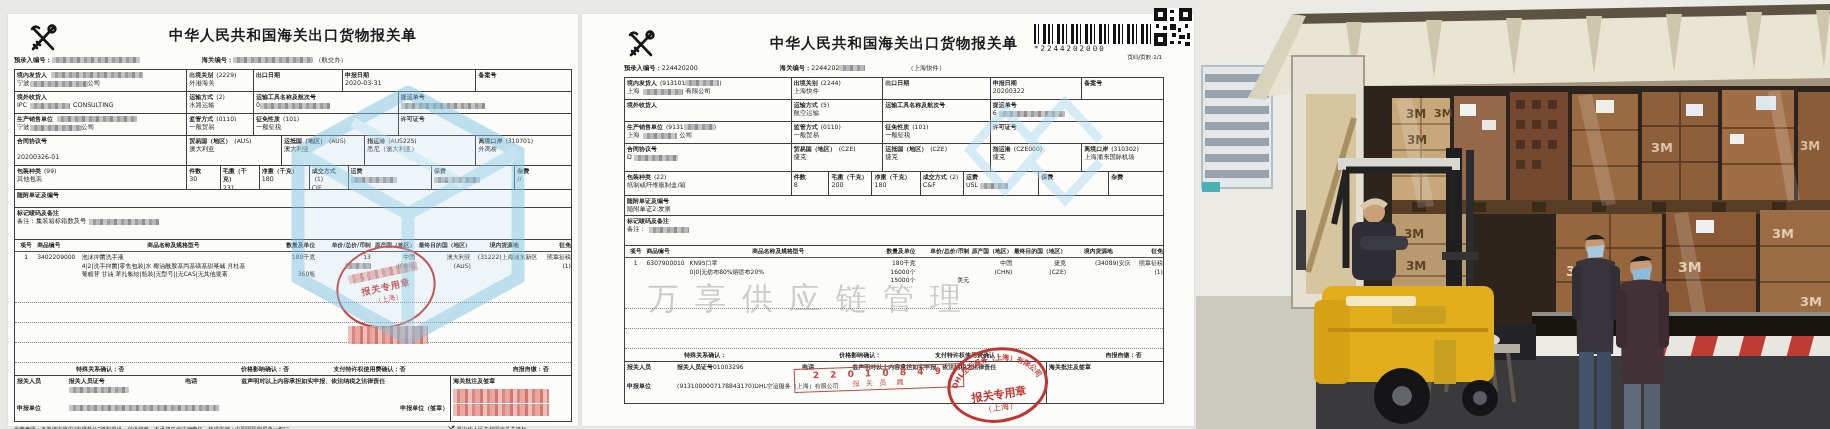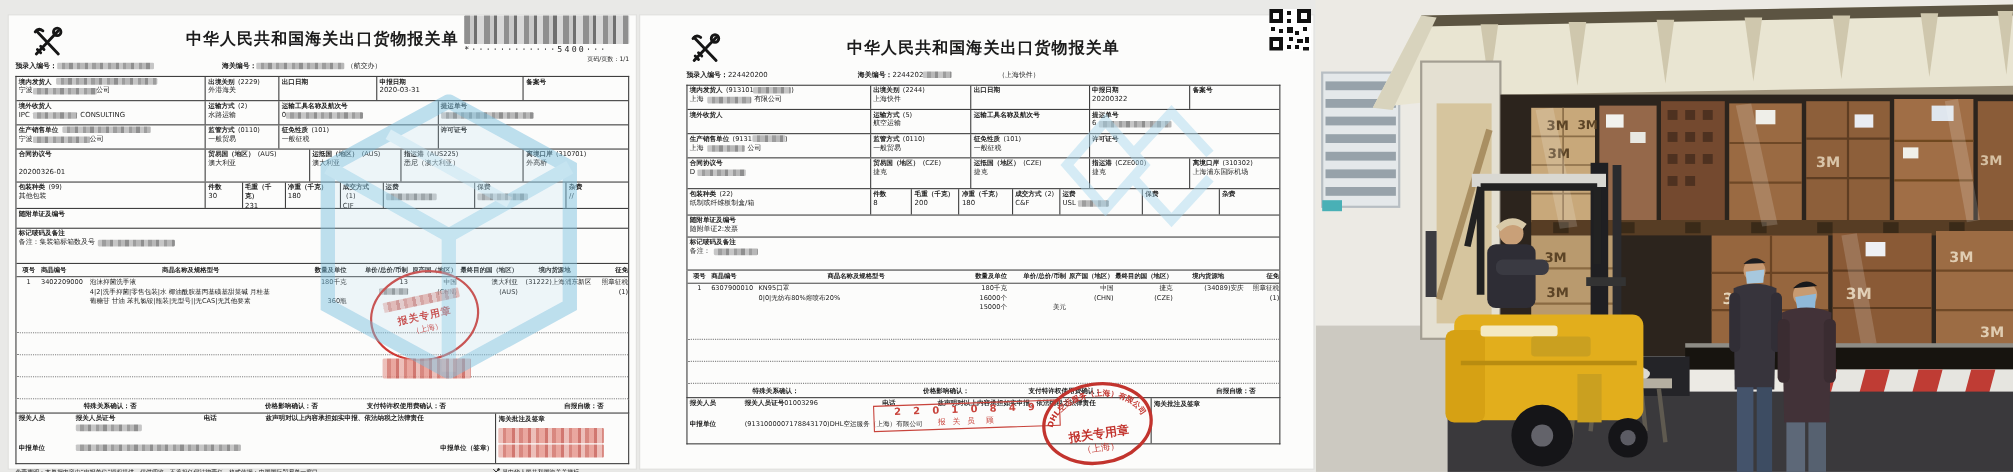--- a/index.html
+++ b/index.html
@@ -75,25 +75,20 @@
               <g stroke="#161616" stroke-width="2.6" fill="none" stroke-linecap="round">
                 <path d="M5 27 L25 6"></path>
                 <path d="M5 6 L25 27"></path>
                 <circle cx="24" cy="7" r="3.4"></circle>
                 <path d="M6 23 l3 3 M9 20 l3 3"></path>
                 <path d="M4 7 q3 -4 7 -1"></path>
               </g>
             </svg>
         </span>
         <h1 class="title">中华人民共和国海关出口货物报关单</h1>
-        <div class="barcode-wrap">
-          <div class="bc-blur"></div>
-          <div class="bc-cap">*············5400···</div>
-          <div class="pageno">页码/页数：1/1</div>
-        </div>
       </div>
       <div class="info">
         <b>预录入编号：</b><i class="rx" style="width:88px"></i>
         <span style="margin-left:60px"><b>海关编号：</b><i class="rx" style="width:80px"></i>
         <span>（航交办）</span></span>
       </div>
 
       <div class="grid">
         <div class="r" style="height:22px">
           <div class="c" style="width:31%"><b>境内发货人</b><i class="rx" style="width:92px;margin-left:4px"></i><div class="v"><span>宁波</span><i class="rx" style="width:58px"></i><span>公司</span></div></div>
@@ -226,20 +221,25 @@
               <g stroke="#161616" stroke-width="2.6" fill="none" stroke-linecap="round">
                 <path d="M5 27 L25 6"></path>
                 <path d="M5 6 L25 27"></path>
                 <circle cx="24" cy="7" r="3.4"></circle>
                 <path d="M6 23 l3 3 M9 20 l3 3"></path>
                 <path d="M4 7 q3 -4 7 -1"></path>
               </g>
             </svg>
         </span>
         <h1 class="title" style="top:20px">中华人民共和国海关出口货物报关单</h1>
+        <div class="barcode-wrap" style="top:10px;width:128px;right:2px">
+          <div class="bc-real"></div>
+          <div class="bc-cap">*2244202000</div>
+          <div class="pageno">页码/页数:1/1</div>
+        </div>
         <span class="qr">
           <svg width="38" height="38" viewBox="0 0 21 21" shape-rendering="crispEdges">
             <rect width="21" height="21" fill="#fff"></rect>
             <g fill="#111">
               <path d="M0 0h7v7h-7z M2 2h3v3h-3z" fill-rule="evenodd"></path>
               <path d="M14 0h7v7h-7z M16 2h3v3h-3z" fill-rule="evenodd"></path>
               <path d="M0 14h7v7h-7z M2 16h3v3h-3z" fill-rule="evenodd"></path>
               <rect x="9" y="1" width="2" height="2"></rect>
                 <rect x="9" y="5" width="2" height="2"></rect>
               <rect x="1" y="9" width="2" height="2"></rect>
@@ -379,20 +379,21 @@
 
   <div class="wm">
     <svg class="wm-logo" width="244" height="258" viewBox="0 0 244 258">
       <g opacity="0.5">
         <path d="M122 6 L232 66 V192 L122 252 L12 192 V66 Z" fill="rgba(168,216,238,0.35)" stroke="#7fc1e0" stroke-width="13"></path>
         <path d="M12 66 L122 128 L232 66" fill="none" stroke="#8ecbe6" stroke-width="13"></path>
         <path d="M122 128 V252" fill="none" stroke="#8ecbe6" stroke-width="13"></path>
         <path d="M67 36 L177 98" fill="none" stroke="#b5ddf0" stroke-width="10"></path>
       </g>
     </svg>
+    <span class="wm-sub">万享供应链管理</span>
     <svg class="wm-deco" width="150" height="120" viewBox="0 0 150 120">
       <g fill="none" stroke="#a8d8ee" stroke-width="9" opacity="0.45">
         <path d="M10 60 L45 20 L80 60 L45 100 Z"></path>
         <path d="M70 50 L105 12 L140 50"></path>
         <path d="M70 72 L105 110 L140 72"></path>
       </g>
     </svg>
   </div>
 
   <figure class="photo" style="margin:0">

